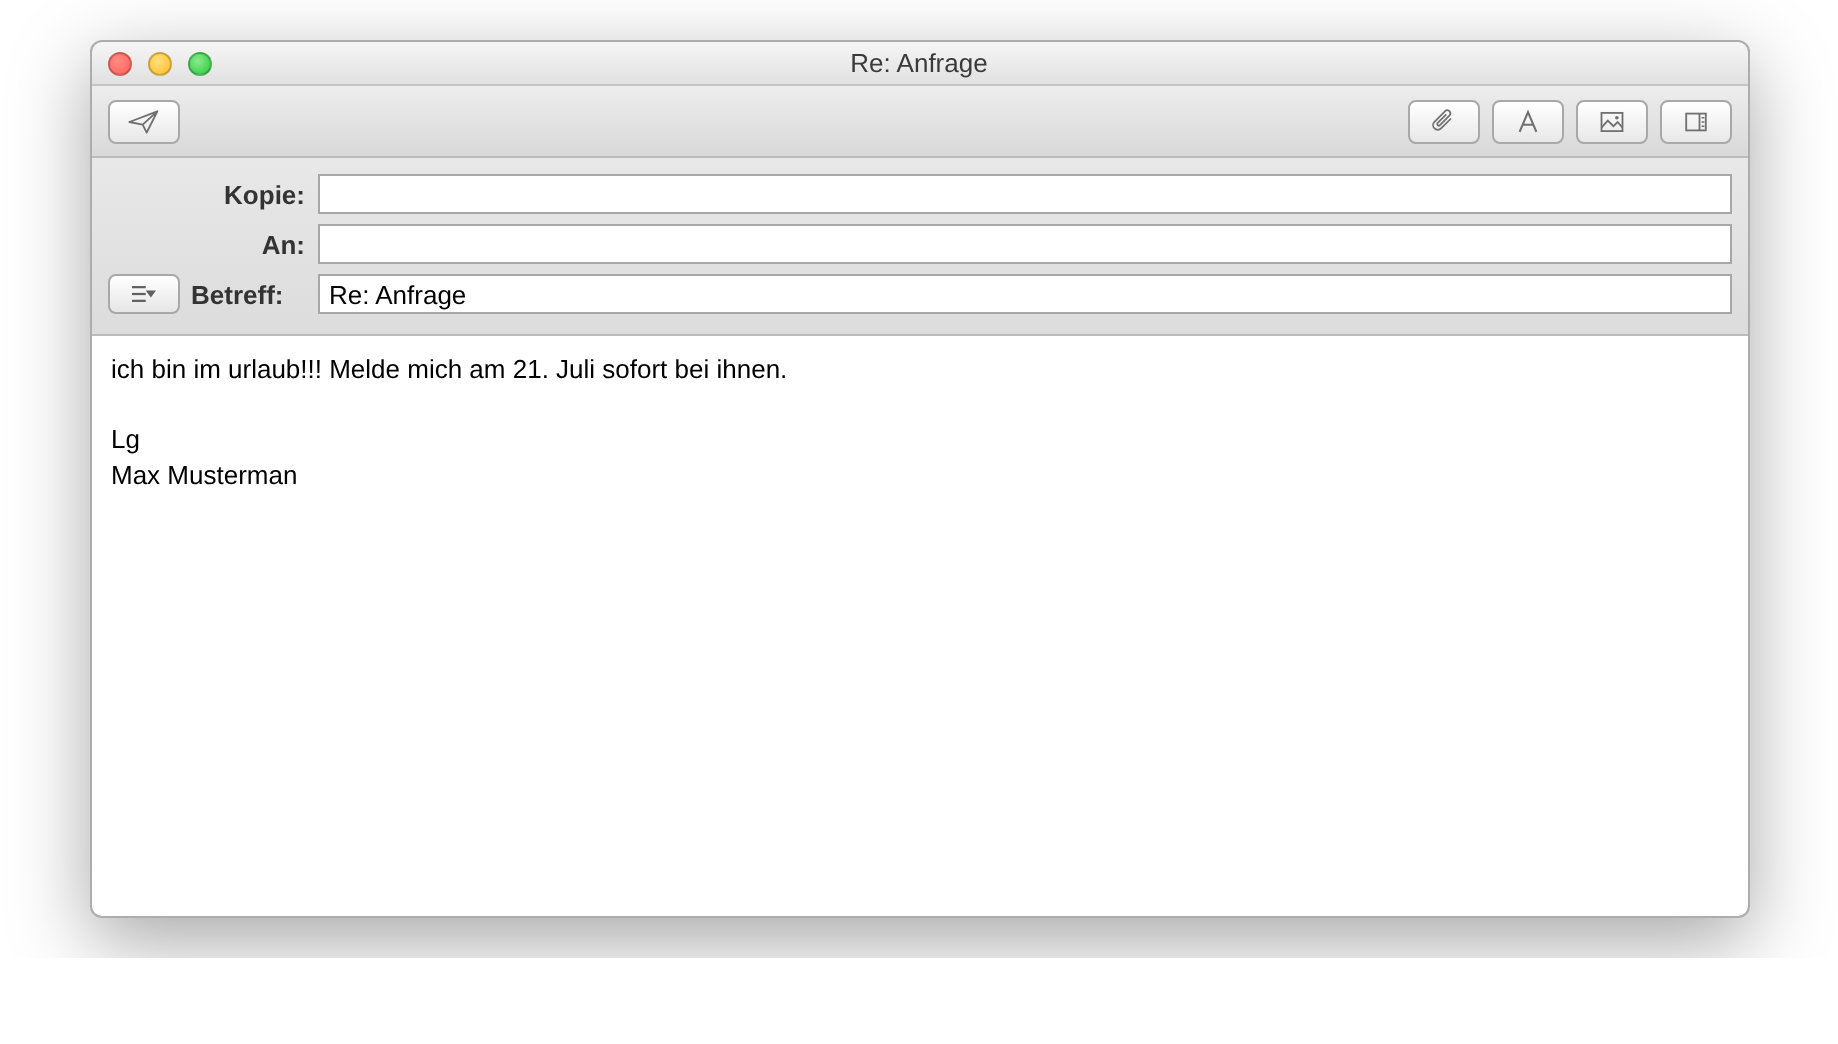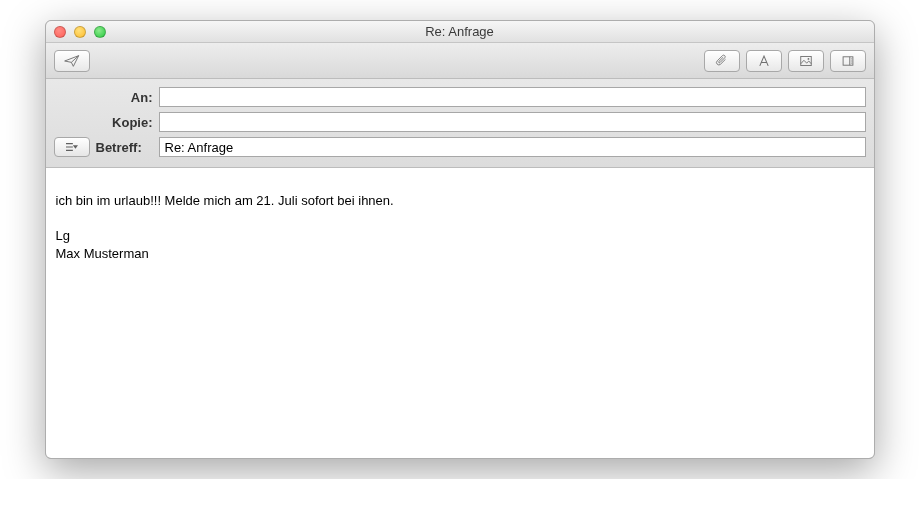--- a/index.html
+++ b/index.html
@@ -115,21 +115,21 @@
       cursor: pointer;
       font-size: 12px;
       color: #444;
       margin-right: 6px;
     }
     .subject-row .field-label { width: 63px; }
     .left-holder { width: 105px; display: flex; justify-content: flex-start; align-items: center; padding-left:0; }
     .body-area {
       background: #fff;
       min-height: 290px;
-      padding: 24px 10px;
+      padding: 8px 10px;
       font-size: 13px;
       color: #000;
       line-height: 1.35;
       white-space: pre-wrap;
       outline: none;
     }
   </style>
 </head>
 <body>
 
@@ -174,25 +174,25 @@
         <line x1="12.5" y1="4" x2="12.5" y2="16" stroke="#707070" stroke-width="1.3"></line>
         <line x1="14" y1="7" x2="16" y2="7" stroke="#707070" stroke-width="1"></line>
         <line x1="14" y1="10" x2="16" y2="10" stroke="#707070" stroke-width="1"></line>
         <line x1="14" y1="13" x2="16" y2="13" stroke="#707070" stroke-width="1"></line>
       </svg>
     </div>
   </div>
 
   <div class="headers">
     <div class="field-row">
+      <div class="field-label">Kopie:</div>
+      <input class="field-input" value="" style="">
+    </div>
+    <div class="field-row">
       <div class="field-label">An:</div>
-      <input class="field-input" value="" style="">
-    </div>
-    <div class="field-row">
-      <div class="field-label">Kopie:</div>
       <input class="field-input" value="" style="">
     </div>
     <div class="field-row subject-row">
       <div class="left-holder">
         <div class="small-btn">
           <svg viewBox="0 0 20 14" width="20" height="12">
             <line x1="3" y1="3" x2="11" y2="3" stroke="#606060" stroke-width="1.3"></line>
             <line x1="3" y1="7" x2="11" y2="7" stroke="#606060" stroke-width="1.3"></line>
             <line x1="3" y1="11" x2="11" y2="11" stroke="#606060" stroke-width="1.3"></line>
             <path d="M14 5 L17 9 L20 5 Z" fill="#606060" transform="translate(-3,0)"></path>

